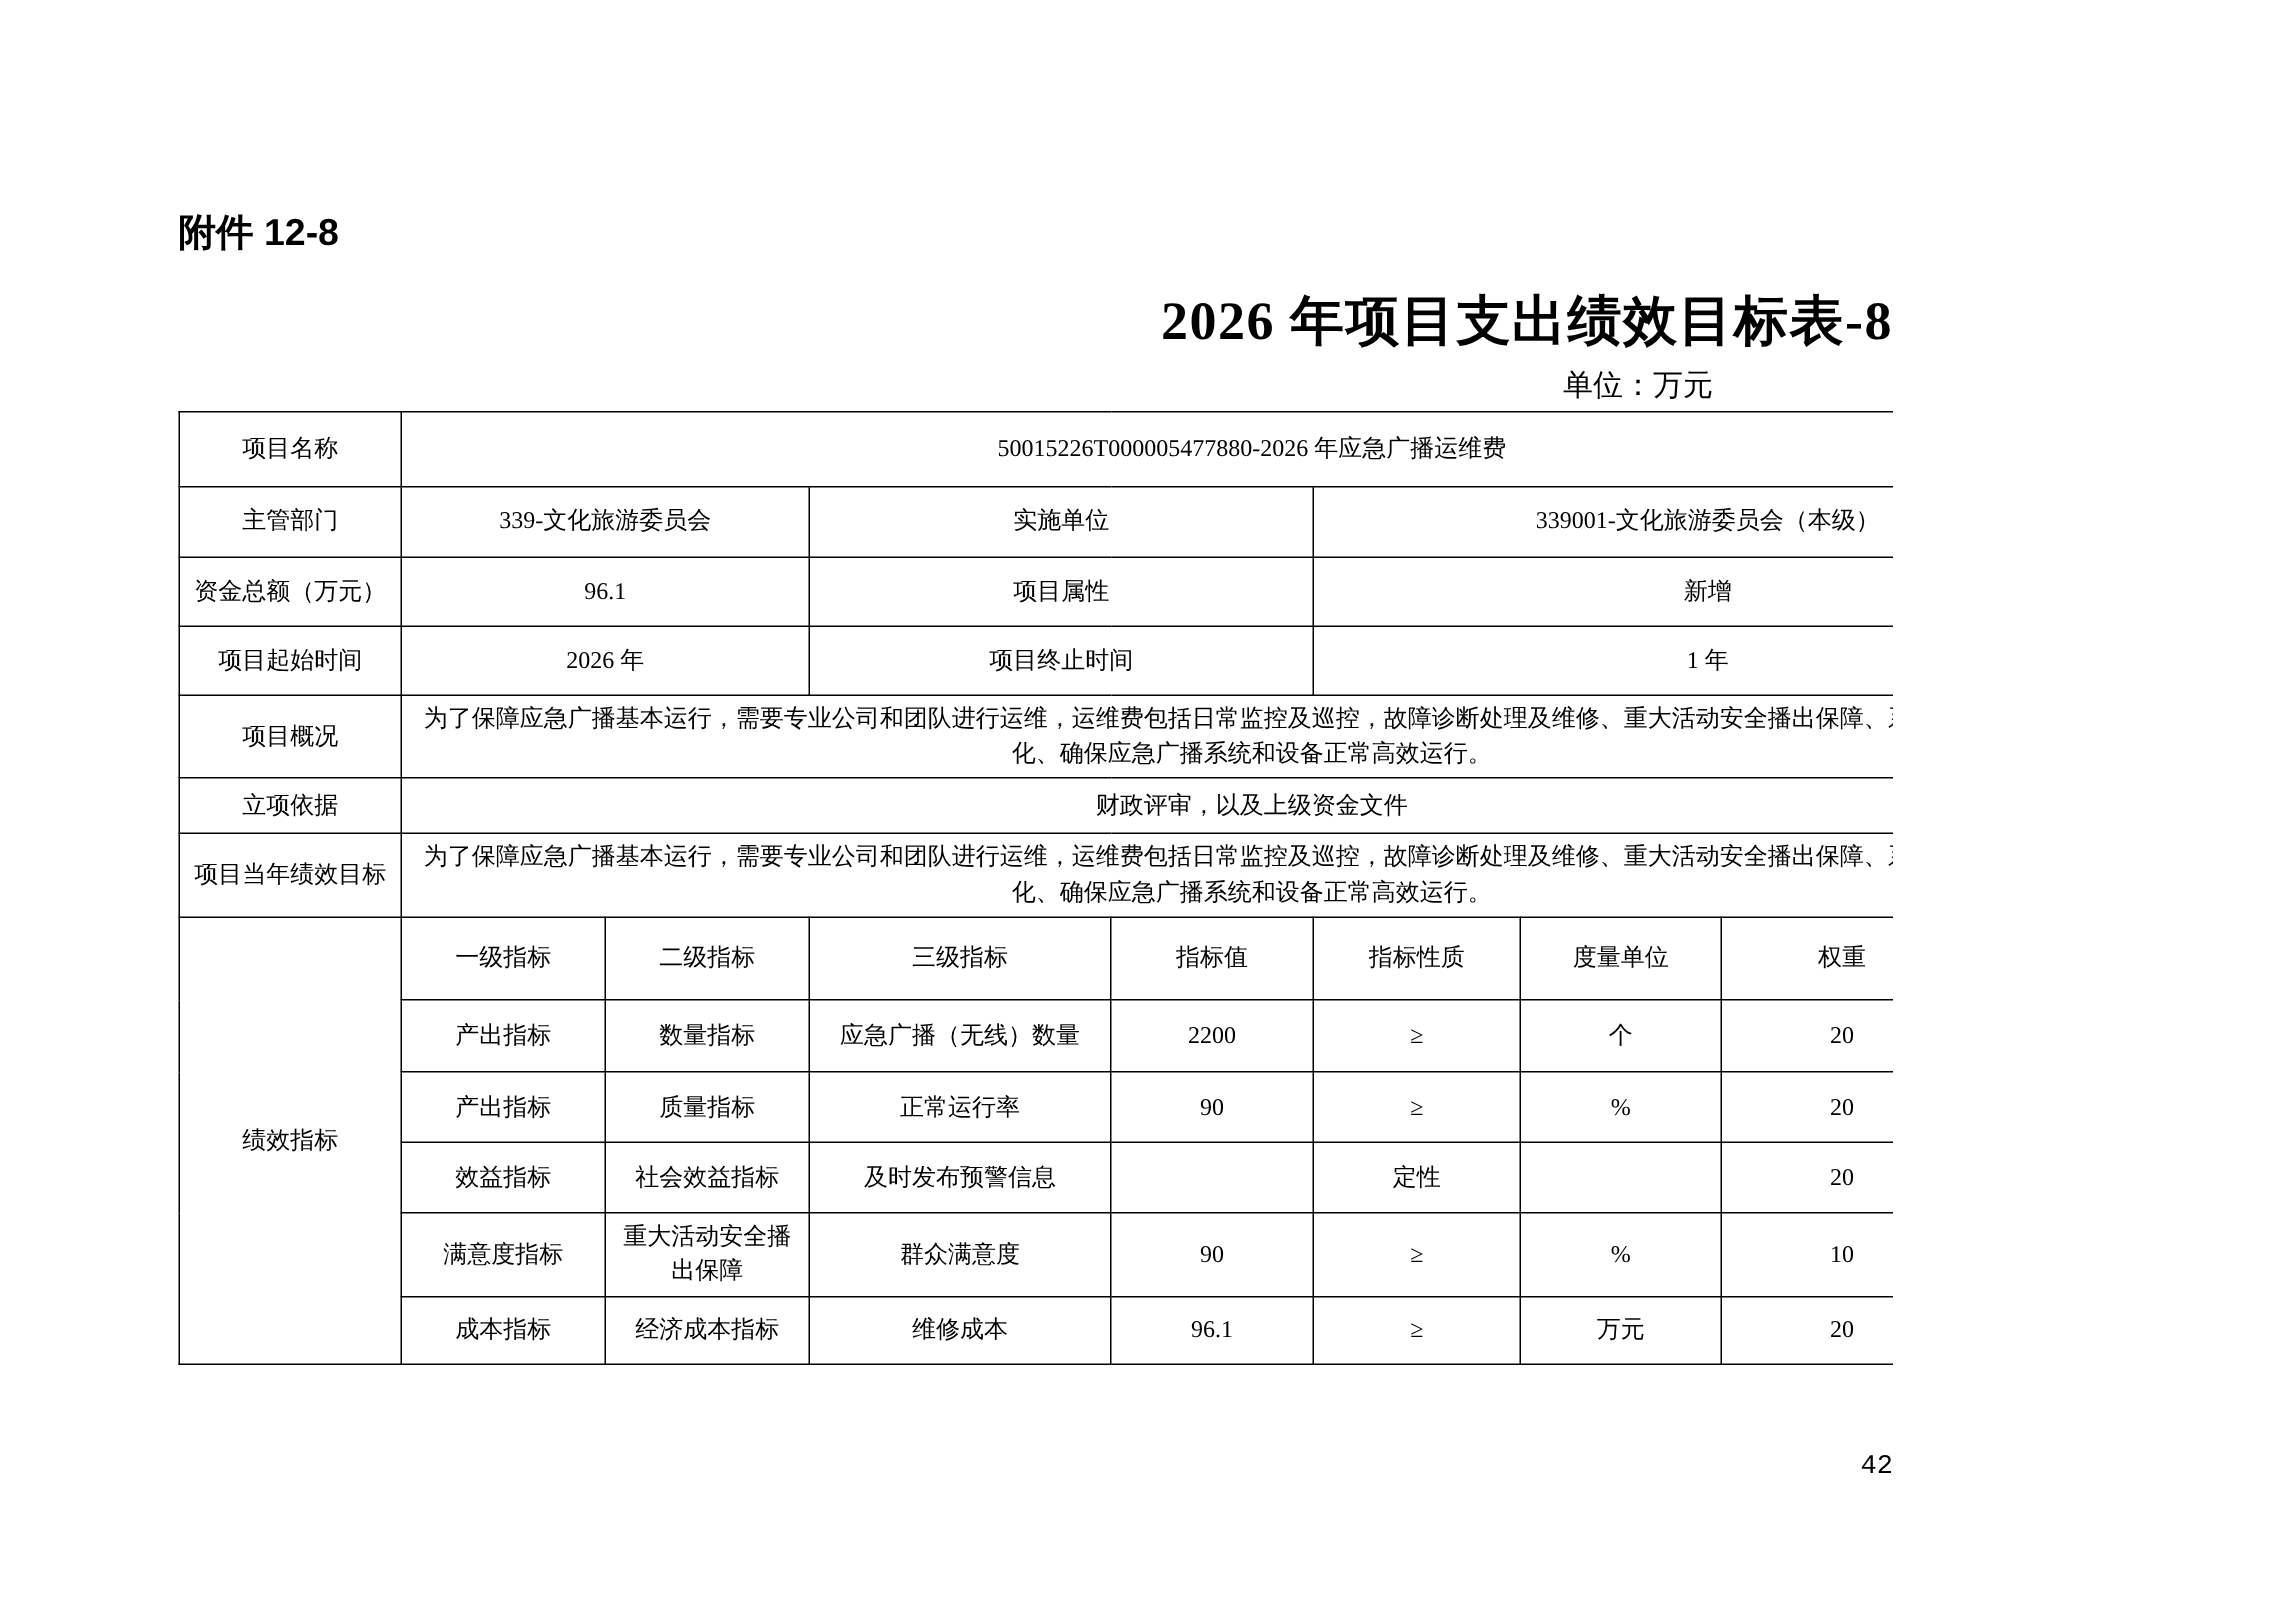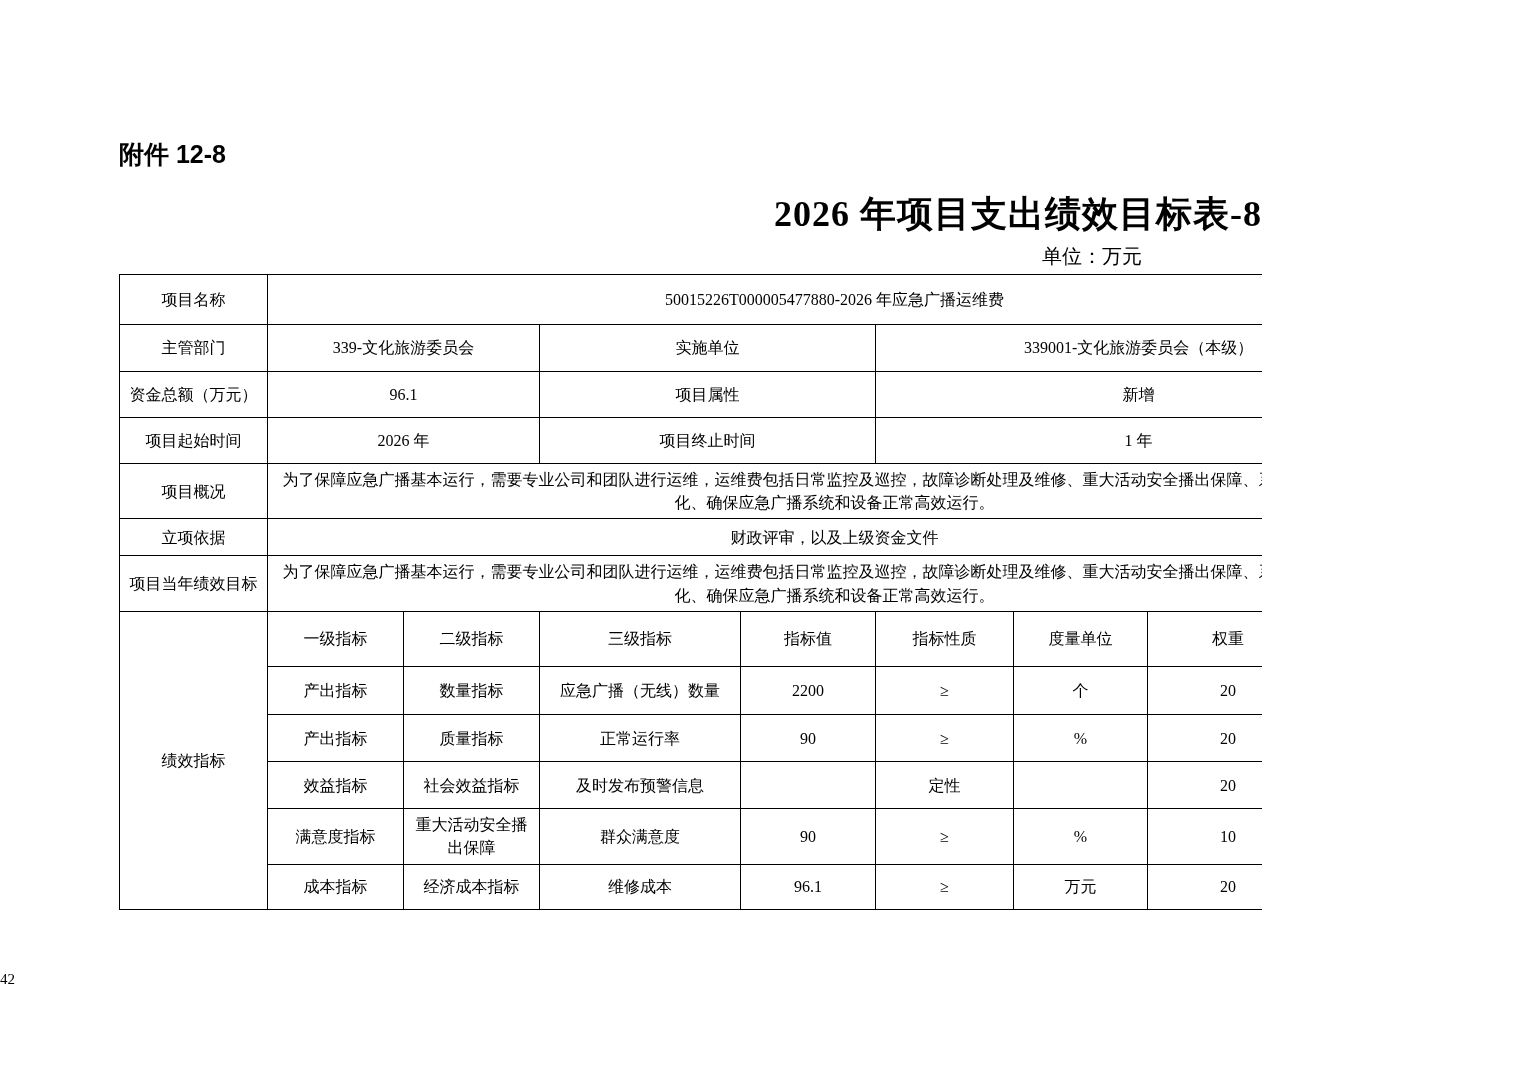--- a/index.html
+++ b/index.html
@@ -53,23 +53,23 @@
     padding: 4px 8px;
     line-height: 1.45;
     word-break: break-word;
   }
   table.main td.tl { text-align: center; }
   .pageno {
     position: absolute;
     left: 0;
     bottom: 86px;
     width: 100%;
-    text-align: left;
-    font-size: 15px;
-    font-family: Liberation Serif, serif;
+    text-align: right;
+    font-size: 18px;
+    font-family: Liberation Mono, monospace;
   }
 </style>
 </head>
 <body>
 
 <div class="page">
 
   <div class="attachment">附件 12-8</div>
 
   <div class="doc-title">2026 年项目支出绩效目标表-8</div>

